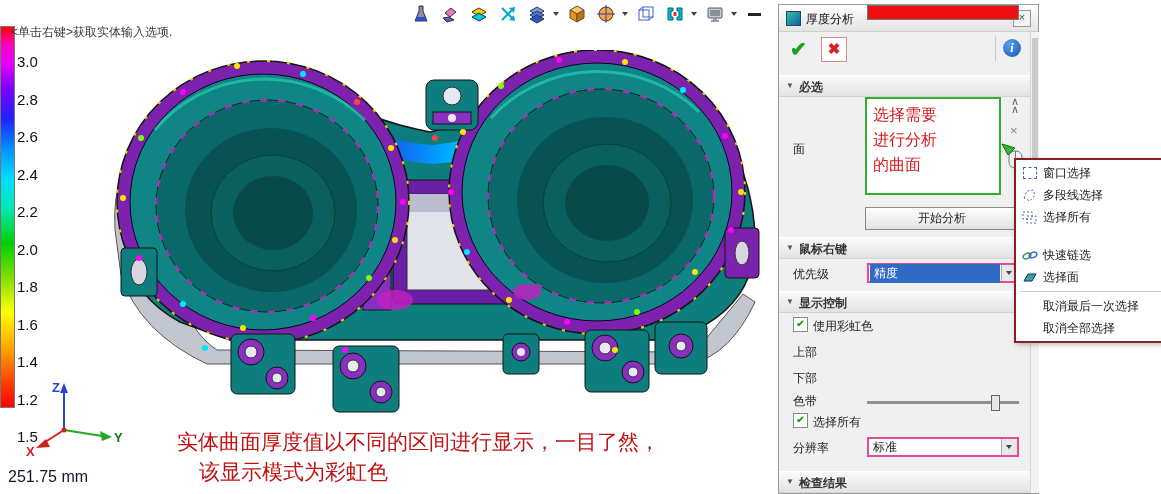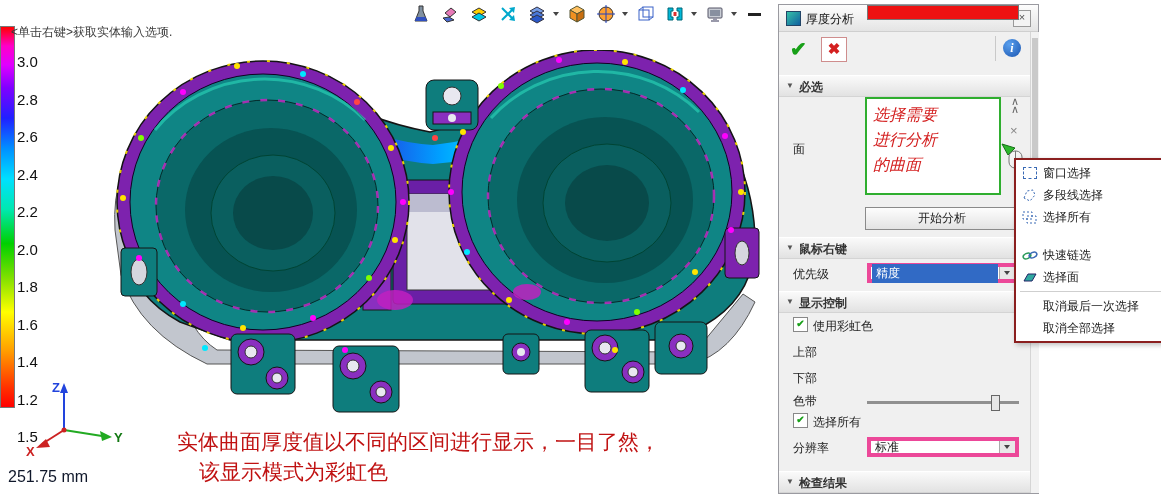--- a/index.html
+++ b/index.html
@@ -42,28 +42,28 @@
   .info-btn{position:absolute;left:224px;top:34px;width:18px;height:18px;border-radius:50%;
             background:radial-gradient(circle at 35% 30%,#5aa0ee,#1a55b0);color:#fff;text-align:center;
             line-height:18px;font-size:12px;font-family:"Liberation Serif",serif;font-style:italic;font-weight:bold;}
   .sect{position:absolute;left:0;width:252px;height:20px;background:linear-gradient(#fafafa,#e2e2e2);
         border-top:1px solid #fff;border-bottom:1px solid #d4d4d4;}
   .sect-arrow{position:absolute;left:7px;top:5px;font-size:8px;color:#555;}
   .sect-label{position:absolute;left:20px;top:3px;font-size:12px;color:#333;font-weight:bold;}
   .plabel{position:absolute;left:14px;font-size:12px;color:#222;}
   .prompt-box{position:absolute;left:86px;top:92px;width:136px;height:98px;background:#fff;
               border:2px solid #2fae2f;box-sizing:border-box;}
-  .prompt-text{margin:4px 0 0 6px;width:72px;font-size:16px;line-height:1.55;color:#d42020;font-style:italic;}
+  .prompt-text{margin:4px 0 0 6px;width:72px;font-size:16px;line-height:1.55;color:#d42020;}
   .chevron-stack{position:absolute;left:228px;top:92px;width:16px;text-align:center;color:#666;
                  font-size:11px;line-height:8px;}
   .clear-x{position:absolute;left:231px;top:118px;font-size:13px;color:#888;}
   .mouse-wrap{position:absolute;left:221px;top:136px;}
   .btn{position:absolute;background:linear-gradient(#fdfdfd,#e3e3e3);border:1px solid #8a8a8a;
        text-align:center;font-size:12px;color:#222;box-sizing:border-box;}
-  .dropdown{position:absolute;left:88px;width:152px;height:20px;background:#fff;border:4px solid #ec4899;
+  .dropdown{position:absolute;left:88px;width:152px;height:20px;background:#fff;border:2px solid #ec4899;
             box-sizing:border-box;display:flex;align-items:center;}
   .dd-sel{flex:1;padding:1px 4px;font-size:12px;white-space:nowrap;overflow:hidden;}
   .dd-sel.hl{background:#316ac5;color:#fff;margin:1px;}
   .dd-caret{width:15px;height:100%;border-left:1px solid #aaa;background:#e8e8e8;
             display:flex;align-items:center;justify-content:center;}
   .checkbox{position:absolute;left:14px;width:13px;height:13px;background:#fff;border:1px solid #888;
             text-align:center;line-height:11px;font-size:10px;color:#18a018;font-weight:bold;}
   .cb-label{position:absolute;left:34px;font-size:12px;color:#222;}
   .swatch{position:absolute;left:88px;width:152px;height:15px;border:1px solid #777;box-sizing:border-box;}
   .slider-track{position:absolute;left:88px;width:152px;height:3px;background:#909090;}

